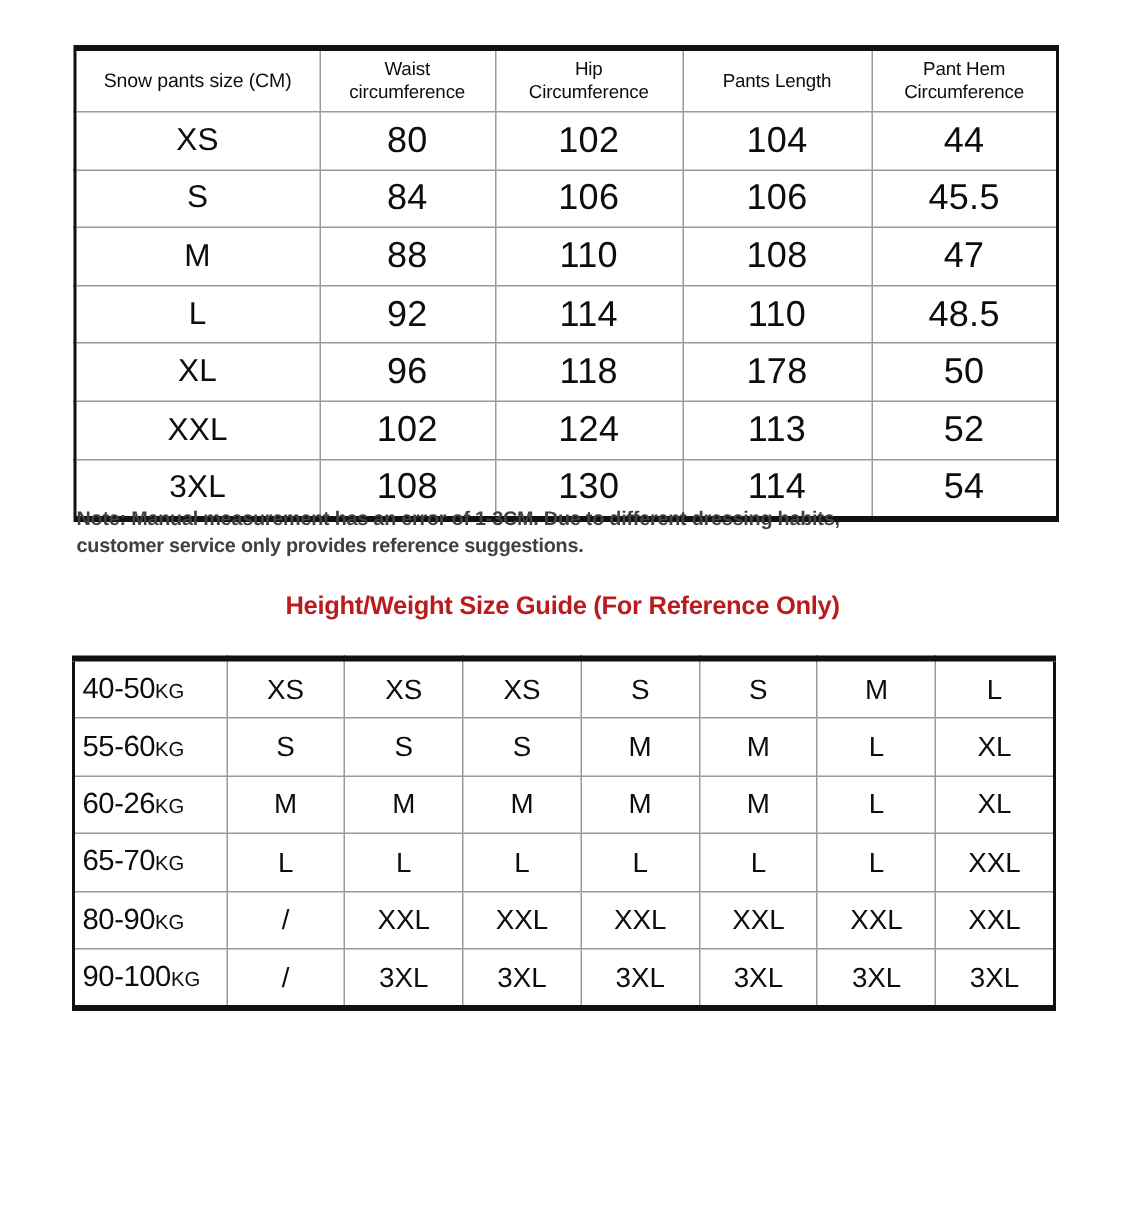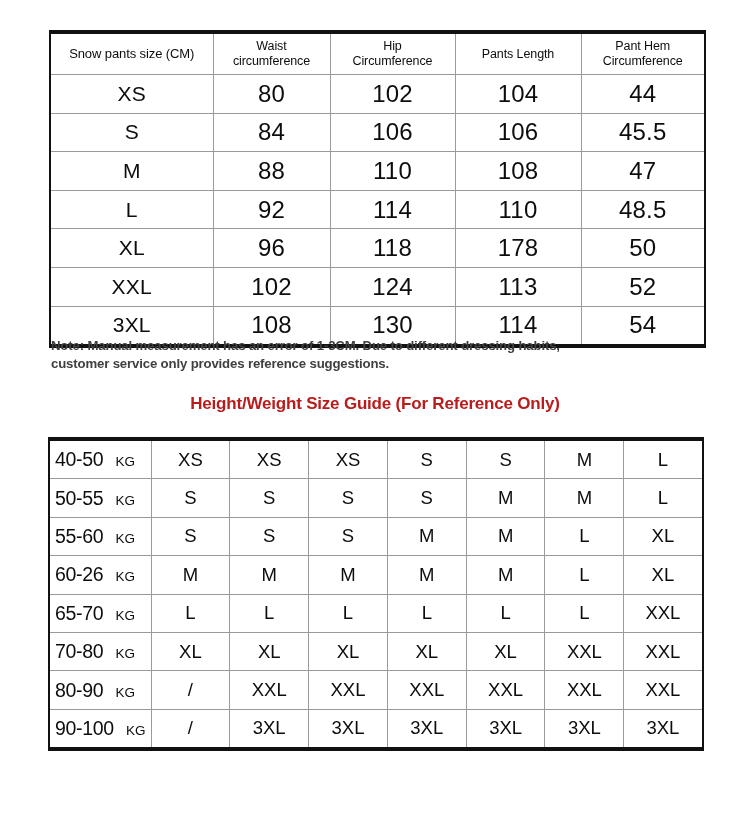--- a/index.html
+++ b/index.html
@@ -123,21 +123,20 @@
   }
   .hw-body td.wcol {
     font-size: 19.5px;
     letter-spacing: -0.3px;
     text-align: left;
     padding-left: 5px;
   }
   .hw-body td.wcol .kg {
     font-size: 13.5px;
     letter-spacing: 0;
-    padding-left: 12px;
   }
   .hw-body td.val {
     font-size: 18.5px;
   }
 
   .hc1 { width: 102px; }
   .hcx { width: 78.8px; }
 
   
   td.corner {
@@ -280,30 +279,20 @@
         <td class="wcol"><span>40-50</span><span class="kg">KG</span></td>
         <td class="val">XS</td>
         <td class="val">XS</td>
         <td class="val">XS</td>
         <td class="val">S</td>
         <td class="val">S</td>
         <td class="val">M</td>
         <td class="val">L</td>
       </tr>
       <tr class="hw-body">
-        <td class="wcol"><span>50-55</span><span class="kg">KG</span></td>
-        <td class="val">S</td>
-        <td class="val">S</td>
-        <td class="val">S</td>
-        <td class="val">S</td>
-        <td class="val">M</td>
-        <td class="val">M</td>
-        <td class="val">L</td>
-      </tr>
-      <tr class="hw-body">
         <td class="wcol"><span>55-60</span><span class="kg">KG</span></td>
         <td class="val">S</td>
         <td class="val">S</td>
         <td class="val">S</td>
         <td class="val">M</td>
         <td class="val">M</td>
         <td class="val">L</td>
         <td class="val">XL</td>
       </tr>
       <tr class="hw-body">
@@ -317,30 +306,20 @@
         <td class="val">XL</td>
       </tr>
       <tr class="hw-body">
         <td class="wcol"><span>65-70</span><span class="kg">KG</span></td>
         <td class="val">L</td>
         <td class="val">L</td>
         <td class="val">L</td>
         <td class="val">L</td>
         <td class="val">L</td>
         <td class="val">L</td>
-        <td class="val">XXL</td>
-      </tr>
-      <tr class="hw-body">
-        <td class="wcol"><span>70-80</span><span class="kg">KG</span></td>
-        <td class="val">XL</td>
-        <td class="val">XL</td>
-        <td class="val">XL</td>
-        <td class="val">XL</td>
-        <td class="val">XL</td>
-        <td class="val">XXL</td>
         <td class="val">XXL</td>
       </tr>
       <tr class="hw-body">
         <td class="wcol"><span>80-90</span><span class="kg">KG</span></td>
         <td class="val">/</td>
         <td class="val">XXL</td>
         <td class="val">XXL</td>
         <td class="val">XXL</td>
         <td class="val">XXL</td>
         <td class="val">XXL</td>

